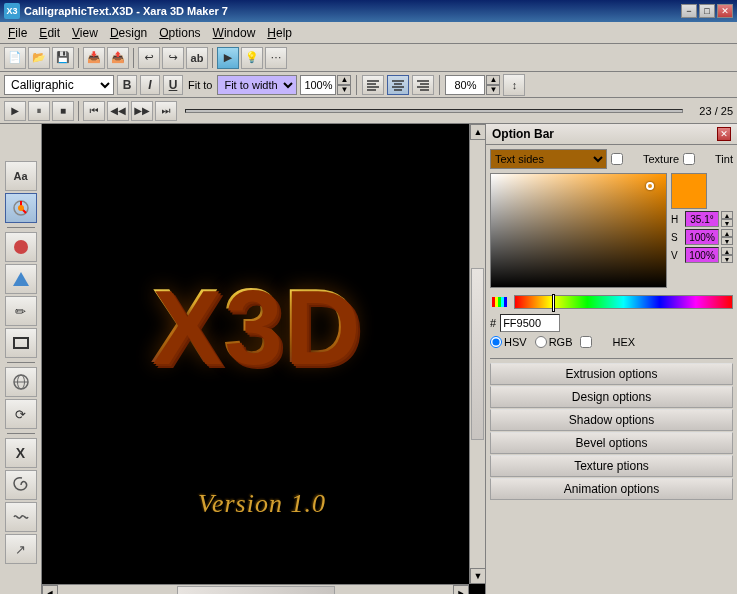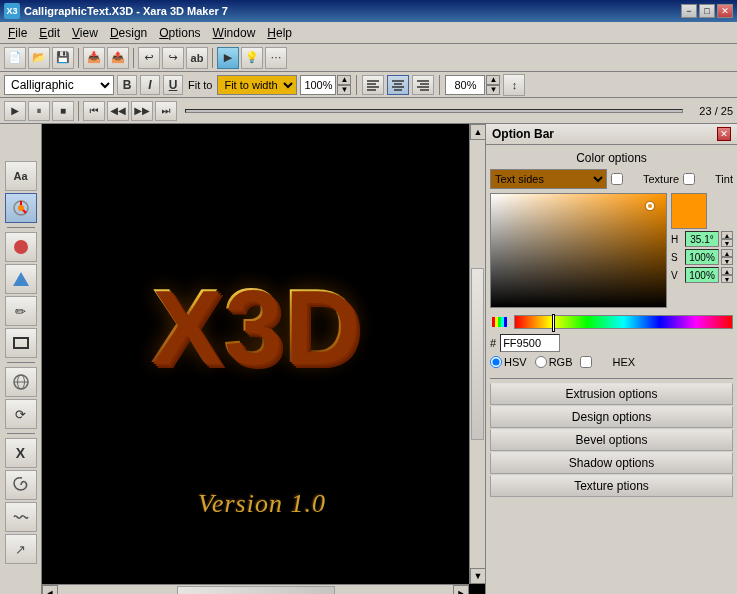--- a/index.html
+++ b/index.html
@@ -80,21 +80,21 @@
       width: 20px; height: 20px;
       background: linear-gradient(to bottom, #f0efec, #d4d0c8);
       border: 1px solid #a0a0a0;
       display: flex; align-items: center; justify-content: center;
       cursor: pointer; font-size: 12px; font-weight: bold; color: #333;
     }
     .fit-label { font-size: 11px; color: #000; margin: 0 2px; }
     .fit-select {
       height: 20px;
       border: 1px solid #808080;
-      background: #eab308;
+      background: #c4b5fd;
       font-size: 11px;
       padding: 0 2px;
       width: 80px;
     }
     .zoom-box {
       display: flex; align-items: center; gap: 1px;
       font-size: 11px;
     }
     .zoom-input {
       width: 36px; height: 20px;
@@ -289,21 +289,21 @@
     .hsv-row {
       display: flex;
       align-items: center;
       gap: 2px;
       font-size: 10px;
     }
     .hsv-label { width: 12px; color: #000; }
     .hsv-value {
       width: 34px; height: 16px;
       border: 1px inset #808080;
-      background: #86efac;
+      background: #d946ef;
       font-size: 10px;
       text-align: center;
     }
     .hsv-spin { display: flex; flex-direction: column; }
     .hsv-spin-btn { width: 12px; height: 8px; background: #d4d0c8; border: 1px solid #808080; font-size: 7px; display: flex; align-items: center; justify-content: center; cursor: pointer; }
 
     
     .hue-bar-container {
       display: flex;
       align-items: center;
@@ -595,21 +595,20 @@
     </div>
   </div>
 
   <div class="right-panel">
     <div class="panel-header">
       <span class="panel-title">Option Bar</span>
       <div class="panel-close">✕</div>
     </div>
 
     <div class="color-options">
-      <div class="color-options-title">Color options</div>
 
       <div class="color-row">
         <select class="color-select">
           <option>Text sides</option>
           <option>Text front</option>
           <option>Background</option>
         </select>
         <label class="checkbox-label">
           <input type="checkbox" style="">
           <span>Texture</span>
@@ -690,19 +689,20 @@
           <span>HEX</span>
         </label>
       </div>
     </div>
 
     <div style="height:1px; background:#808080; margin:2px 4px;"></div>
 
     <div style="padding:2px 4px; flex:1; overflow-y:auto;">
       <div class="option-btn">Extrusion options</div>
       <div class="option-btn">Design options</div>
+      <div class="option-btn">Shadow options</div>
       <div class="option-btn">Bevel options</div>
-      <div class="option-btn">Shadow options</div>
       <div class="option-btn">Texture ptions</div>
+      <div class="option-btn">Animation options</div>
     </div>
   </div>
 
 </div>
 
 </body></html>

